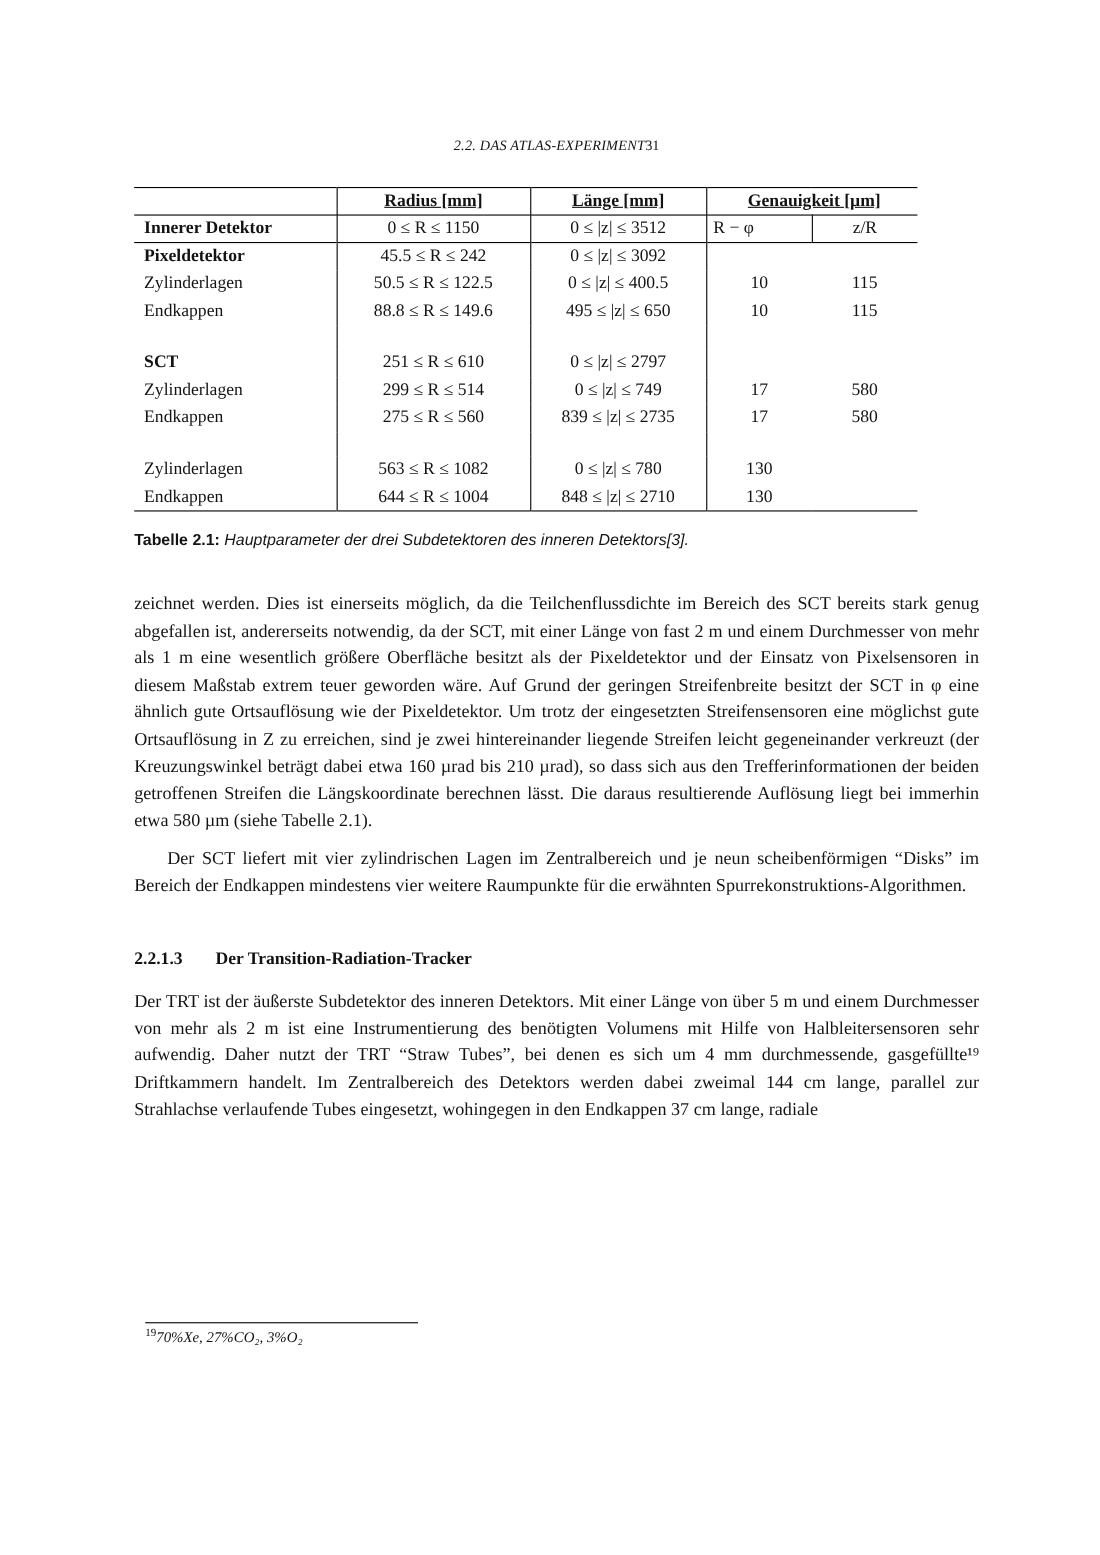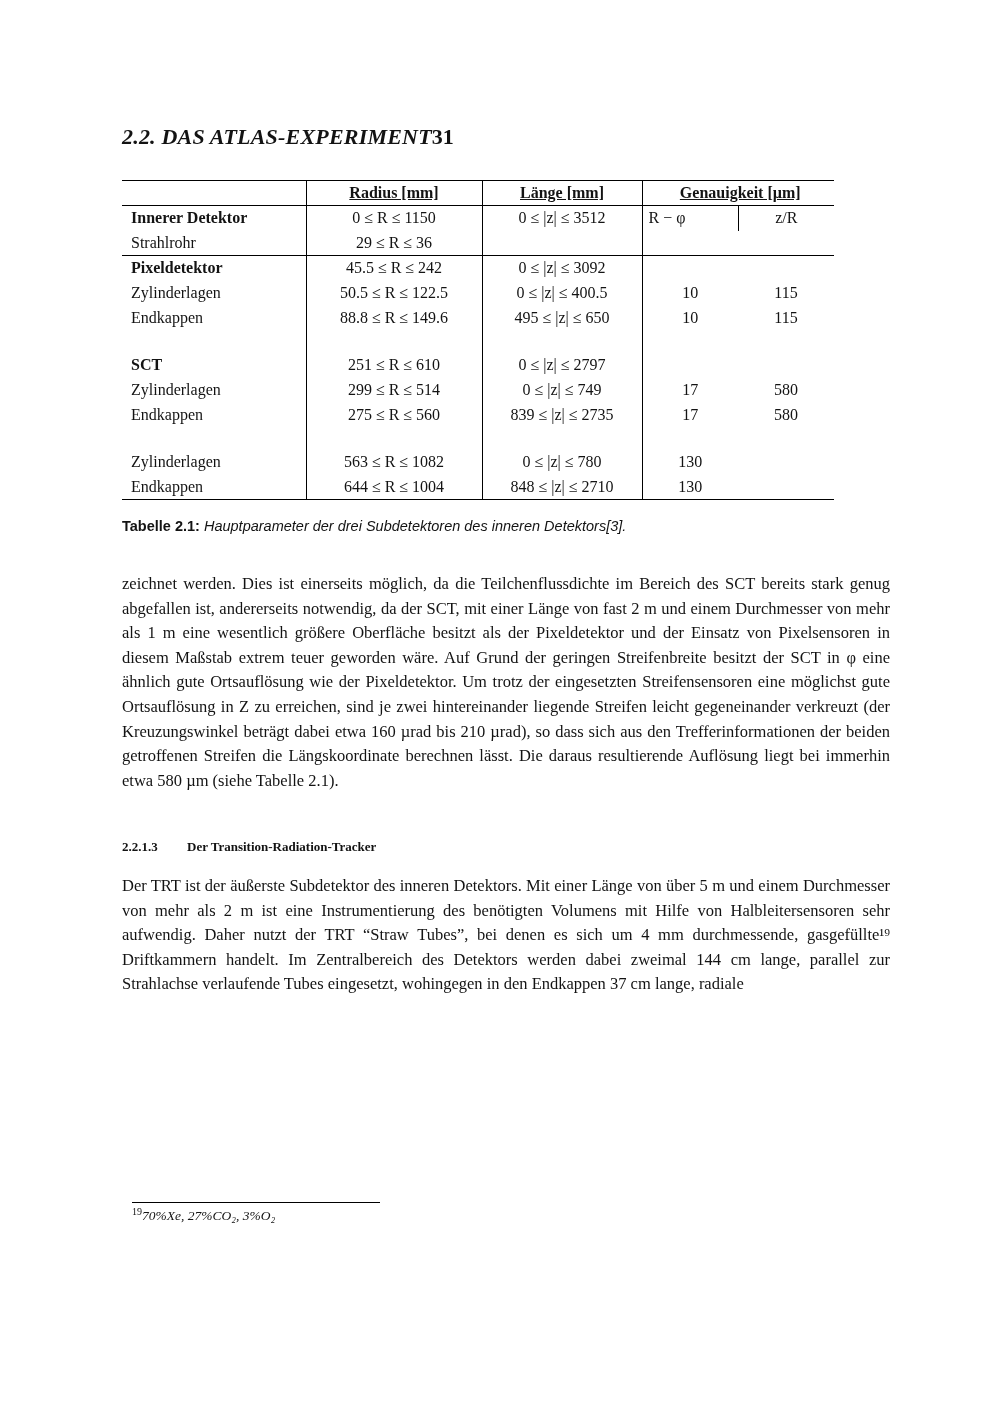--- a/index.html
+++ b/index.html
@@ -5,21 +5,21 @@
   * { margin:0; padding:0; box-sizing:border-box; }
   html, body { background:#ffffff; }
   body {
     width:1000px; height:1414px; overflow:hidden;
     color:#131313;
     font-family:"Liberation Serif", serif;
   }
   .page { position:relative; width:1000px; height:1414px; padding:124px 110px 0 122px; }
 
   
-  .runninghead { display:flex; justify-content:flex-start; align-items:baseline; font-size:22px;font-weight:bold; }
+  .runninghead { display:flex; justify-content:center; align-items:baseline; font-size:13px; }
   .rh-title { font-style:italic; letter-spacing:.2px; }
   .rh-page { font-style:normal; }
 
   
   table.maintable {
     border-collapse:collapse;
     margin-top:30px;
     width:712px;
     border-top:1.6px solid #000;
     border-bottom:1.6px solid #000;
@@ -49,21 +49,21 @@
     font-size:14.5px;
     width:768px;
   }
   .cap-label { font-weight:bold; }
   .cap-text { font-style:italic; }
 
   
   .bodytext { margin-top:38px; width:768px; font-size:16.5px; line-height:24.6px; text-align:justify; }
   .bodytext p.indent { text-indent:30px; }
   .bodytext p.p2 { margin-top:10px; }
-  .sectionheading { margin-top:42px; font-size:13px; font-weight:bold; }
+  .sectionheading { margin-top:42px; font-size:16px; font-weight:bold; }
   .sectionheading .hnum { margin-right:26px; }
   .bodytext p.p3 { margin-top:14px; }
 
   
   .footnote { position:absolute; left:132px; top:1202px; width:768px; font-size:13.5px; }
   .footnote-rule { width:248px; border-top:1.1px solid #000; margin-bottom:5px; }
   .footnote sup { font-size:10px; vertical-align:super; line-height:0; }
   .footnote .chem { font-style:italic; }
 </style>
 </head>
@@ -92,27 +92,20 @@
         <th colspan="2" class="gen">Genauigkeit [µm]</th>
       </tr>
     </thead>
     <tbody>
         <tr>
           <td class="label bold">Innerer Detektor</td>
           <td class="num">0 ≤ R ≤ 1150</td>
           <td class="num">0 ≤ |z| ≤ 3512</td>
           <td class="num gdiv gleft">R − φ</td>
           <td class="num">z/R</td>
-        </tr>
-        <tr>
-          <td class="label">Strahlrohr</td>
-          <td class="num">29 ≤ R ≤ 36</td>
-          <td class="num"></td>
-          <td class="num"></td>
-          <td class="num"></td>
         </tr>
         <tr class="toprule">
           <td class="label bold">Pixeldetektor</td>
           <td class="num">45.5 ≤ R ≤ 242</td>
           <td class="num">0 ≤ |z| ≤ 3092</td>
           <td class="num"></td>
           <td class="num"></td>
         </tr>
         <tr>
           <td class="label">Zylinderlagen</td>
@@ -180,20 +173,21 @@
       </tbody>
   </table>
 
   <div class="caption">
     <span class="cap-label">Tabelle 2.1:</span>
     <span class="cap-text">Hauptparameter der drei Subdetektoren des inneren Detektors[3].</span>
   </div>
 
   <div class="bodytext">
     <p class="p1">zeichnet werden. Dies ist einerseits möglich, da die Teilchenflussdichte im Bereich des SCT bereits stark genug abgefallen ist, andererseits notwendig, da der SCT, mit einer Länge von fast 2 m und einem Durchmesser von mehr als 1 m eine wesentlich größere Oberfläche besitzt als der Pixeldetektor und der Einsatz von Pixelsensoren in diesem Maßstab extrem teuer geworden wäre. Auf Grund der geringen Streifenbreite besitzt der SCT in φ eine ähnlich gute Ortsauflösung wie der Pixeldetektor. Um trotz der eingesetzten Streifensensoren eine möglichst gute Ortsauflösung in Z zu erreichen, sind je zwei hintereinander liegende Streifen leicht gegeneinander verkreuzt (der Kreuzungswinkel beträgt dabei etwa 160 µrad bis 210 µrad), so dass sich aus den Trefferinformationen der beiden getroffenen Streifen die Längskoordinate berechnen lässt. Die daraus resultierende Auflösung liegt bei immerhin etwa 580 µm (siehe Tabelle 2.1).</p>
+    <p class="p2 indent">Der SCT liefert mit vier zylindrischen Lagen im Zentralbereich und je neun scheibenförmigen “Disks” im Bereich der Endkappen mindestens vier weitere Raumpunkte für die erwähnten Spurrekonstruktions-Algorithmen.</p>
     <h3 class="sectionheading">
       <span class="hnum">2.2.1.3</span>
       <span class="htitle">Der Transition-Radiation-Tracker</span>
     </h3>
     <p class="p3">Der TRT ist der äußerste Subdetektor des inneren Detektors. Mit einer Länge von über 5 m und einem Durchmesser von mehr als 2 m ist eine Instrumentierung des benötigten Volumens mit Hilfe von Halbleitersensoren sehr aufwendig. Daher nutzt der TRT “Straw Tubes”, bei denen es sich um 4 mm durchmessende, gasgefüllte¹⁹ Driftkammern handelt. Im Zentralbereich des Detektors werden dabei zweimal 144 cm lange, parallel zur Strahlachse verlaufende Tubes eingesetzt, wohingegen in den Endkappen 37 cm lange, radiale</p>
   </div>
 
   <div class="footnote">
     <div class="footnote-rule"></div>
     <span><sup>19</sup><span class="chem">70%Xe, 27%CO₂, 3%O₂</span></span>

